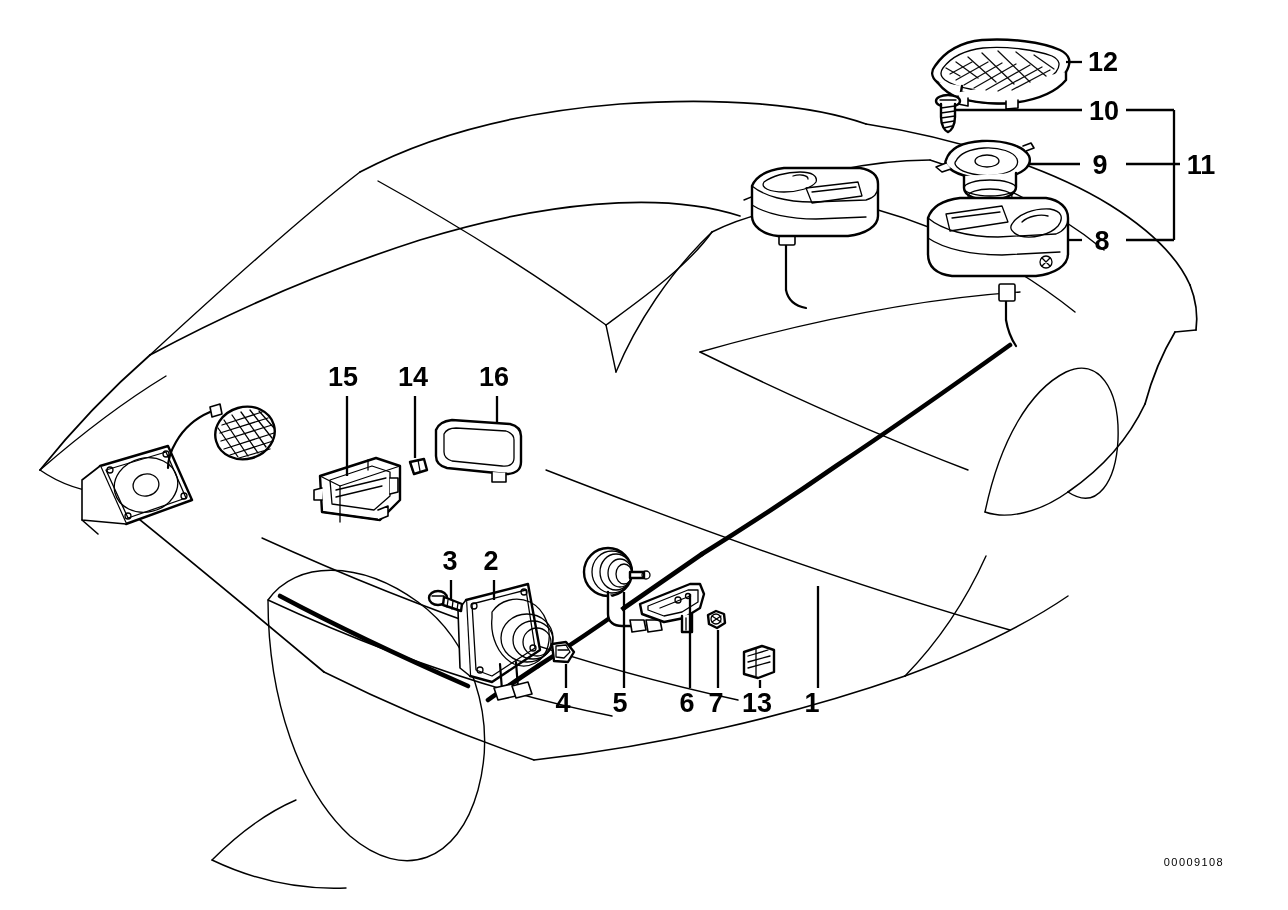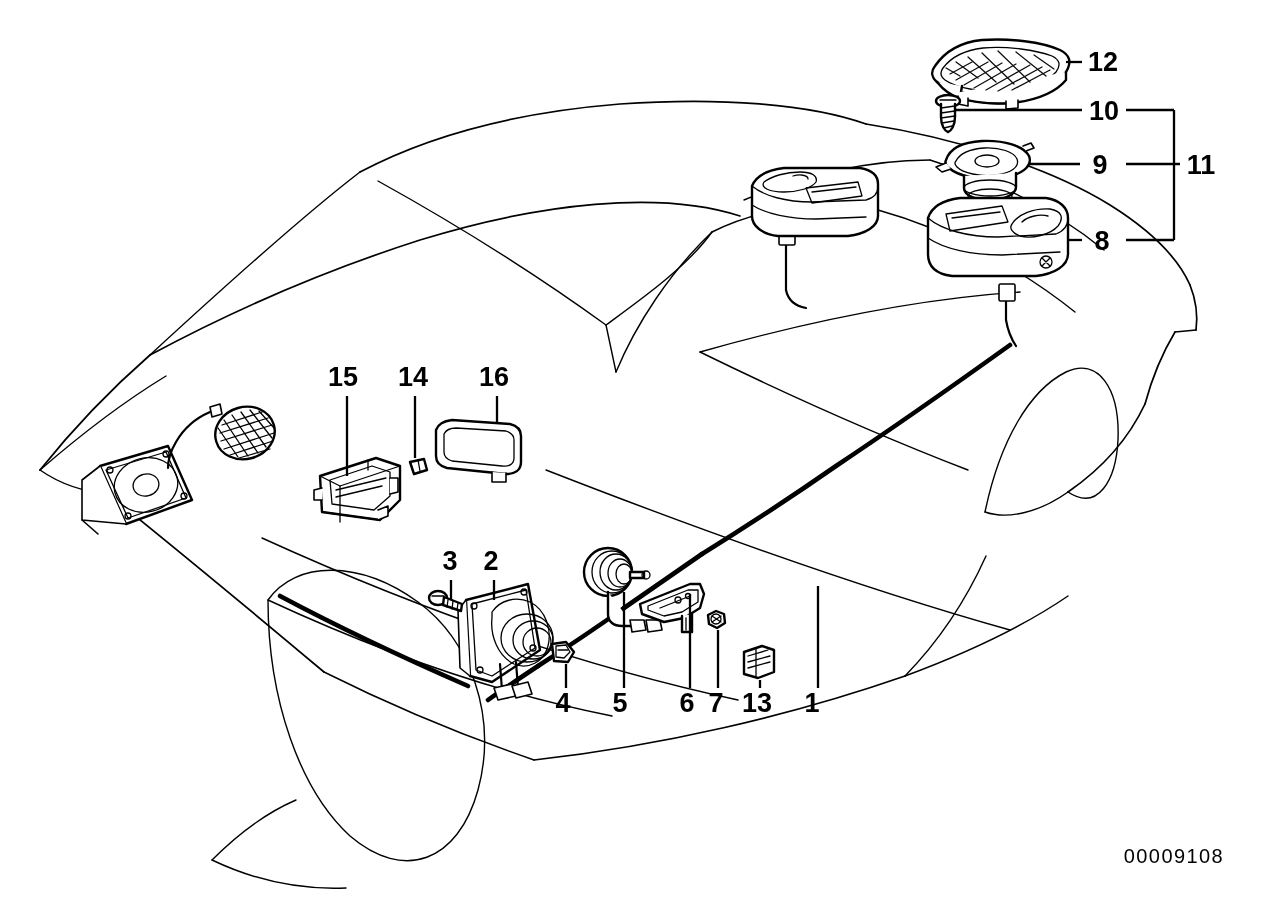--- a/index.html
+++ b/index.html
@@ -85,21 +85,21 @@
     font-family: "Liberation Sans", sans-serif;
     font-size: 27px;
     font-weight: bold;
     fill: #000000;
   }
   .diagram-id {
     position: absolute;
     right: 64px;
     bottom: 42px;
     font-family: "Liberation Sans", sans-serif;
-    font-size: 20px;
+    font-size: 11px;
     letter-spacing: 1.4px;
     color: #000000;
     white-space: nowrap;
   }
 </style>
 </head>
 <body>
 
 <div id="diagram-root">
 

